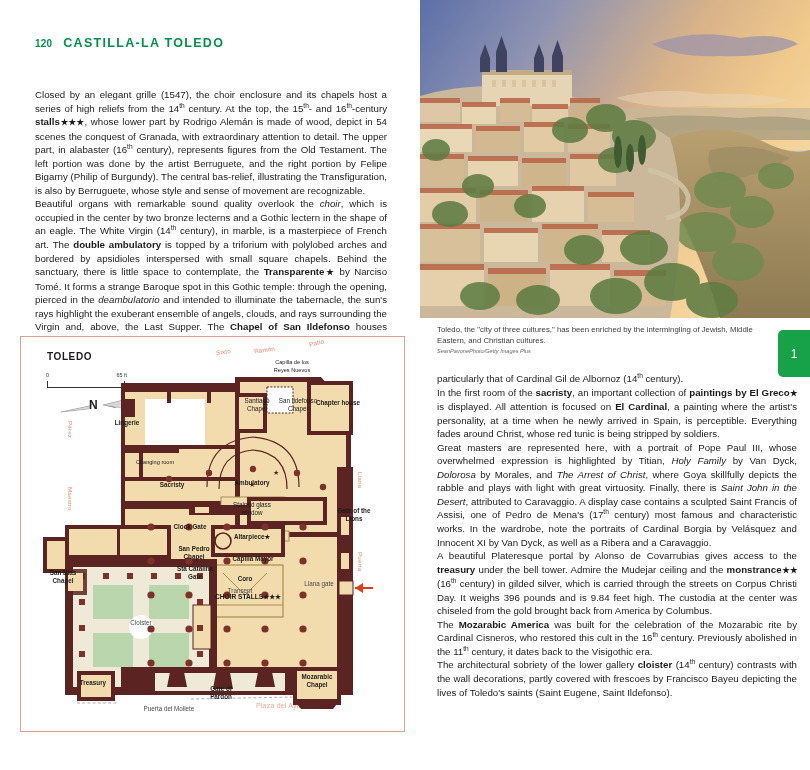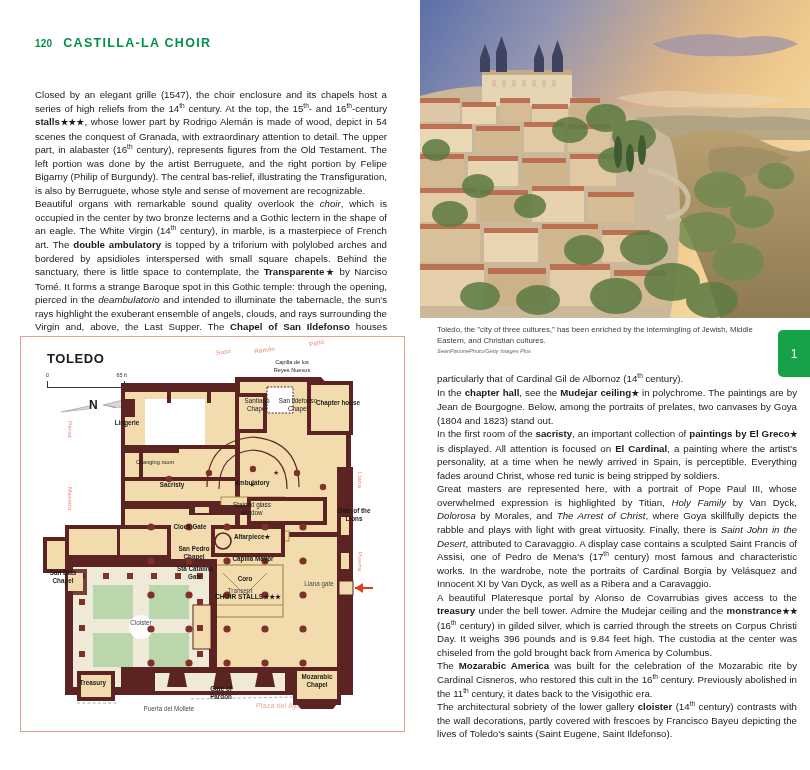--- a/index.html
+++ b/index.html
@@ -37,21 +37,21 @@
   
   .map-frame {
     position: absolute; left: 20px; top: 336px;
     width: 385px; height: 396px;
     border: 1.4px solid #e2a091;
     background: #ffffff;
     overflow: hidden;
   }
   .map-title {
     position: absolute; left: 26px; top: 14px;
-    font-size: 13px; font-weight: 700; color: #1b1b1b;
+    font-size: 10px; font-weight: 700; color: #1b1b1b;
     letter-spacing: .6px;
   }
   .scalebar { position: absolute; left: 26px; top: 36px; width: 78px; }
   .scalebar .rule { position: relative; height: 7px; border-left: 1px solid #333;
                     border-right: 1px solid #333; border-bottom: 1px solid #333; }
   .scalebar .nums { position: relative; height: 8px; }
   .scalebar .nums span { position: absolute; font-size: 5.4px; color: #333; top: -1px; }
   .scalebar .n0 { left: -1px; }
   .scalebar .n1 { right: -2px; }
 
@@ -107,21 +107,21 @@
 </style>
 </head>
 <body>
 
 <div class="page">
 
   <div class="left-col">
 
     <div class="running-head">
       <span class="folio">120</span>
-      <span class="chapter-title">CASTILLA-LA CHOIR</span>
+      <span class="chapter-title">CASTILLA-LA TOLEDO</span>
     </div>
 
     <div class="body-text">
       <p>Closed by an elegant grille (1547), the choir enclosure and its chapels host a series of high reliefs from the 14<span class="sup">th</span> century. At the top, the 15<span class="sup">th</span>- and 16<span class="sup">th</span>-century <b>stalls<span class="stars">★★★</span></b>, whose lower part by Rodrigo Alemán is made of wood, depict in 54 scenes the conquest of Granada, with extraordinary attention to detail. The upper part, in alabaster (16<span class="sup">th</span> century), represents figures from the Old Testament. The left portion was done by the artist Berruguete, and the right portion by Felipe Bigarny (Philip of Burgundy). The central bas-relief, illustrating the Transfiguration, is also by Berruguete, whose style and sense of movement are recognizable.</p>
       <p>Beautiful organs with remarkable sound quality overlook the <i>choir</i>, which is occupied in the center by two bronze lecterns and a Gothic lectern in the shape of an eagle. The White Virgin (14<span class="sup">th</span> century), in marble, is a masterpiece of French art. The <b>double ambulatory</b> is topped by a triforium with polylobed arches and bordered by apsidioles interspersed with small square chapels. Behind the sanctuary, there is little space to contemplate, the <b>Transparente<span class="stars">★</span></b> by Narciso Tomé. It forms a strange Baroque spot in this Gothic temple: through the opening, pierced in the <i>deambulatorio</i> and intended to illuminate the tabernacle, the sun's rays highlight the exuberant ensemble of angels, clouds, and rays surrounding the Virgin and, above, the Last Supper. The <b>Chapel of San Ildefonso</b> houses beautiful tombs,</p>
     </div>
 
     <div class="map-frame">
 
       <div class="map-title">TOLEDO</div>
@@ -494,21 +494,20 @@
       <path d="M228 170 Q262 178 268 196 Q270 214 246 218" stroke="#cfc3a6" stroke-width="5" fill="none" opacity=".9"></path>
     </svg>
   </div>
 
   <div class="caption">Toledo, the "city of three cultures," has been enriched by the intermingling of Jewish, Middle Eastern, and Christian cultures.</div>
   <div class="credit">SeanPavonePhoto/Getty Images Plus</div>
   <div class="green-tab">1</div>
 
   <div class="right-text">
     <p>particularly that of Cardinal Gil de Albornoz (14<span class="sup">th</span> century).</p>
-    <p>In the <b>chapter hall</b>, see the <b>Mudejar ceiling<span class="stars">★</span></b> in polychrome. The paintings are by Jean de Bourgogne. Below, among the portraits of prelates, two canvases by Goya (1804 and 1823) stand out.</p>
     <p>In the first room of the <b>sacristy</b>, an important collection of <b>paintings by El Greco<span class="stars">★</span></b> is displayed. All attention is focused on <b>El Cardinal</b>, a painting where the artist's personality, at a time when he newly arrived in Spain, is perceptible. Everything fades around Christ, whose red tunic is being stripped by soldiers.</p>
     <p>Great masters are represented here, with a portrait of Pope Paul III, whose overwhelmed expression is highlighted by Titian, <i>Holy Family</i> by Van Dyck, <i>Dolorosa</i> by Morales, and <i>The Arrest of Christ</i>, where Goya skillfully depicts the rabble and plays with light with great virtuosity. Finally, there is <i>Saint John in the Desert</i>, attributed to Caravaggio. A display case contains a sculpted Saint Francis of Assisi, one of Pedro de Mena's (17<span class="sup">th</span> century) most famous and characteristic works. In the wardrobe, note the portraits of Cardinal Borgia by Velásquez and Innocent XI by Van Dyck, as well as a Ribera and a Caravaggio.</p>
     <p>A beautiful Plateresque portal by Alonso de Covarrubias gives access to the <b>treasury</b> under the bell tower. Admire the Mudejar ceiling and the <b>monstrance<span class="stars">★★</span></b> (16<span class="sup">th</span> century) in gilded silver, which is carried through the streets on Corpus Christi Day. It weighs 396 pounds and is 9.84 feet high. The custodia at the center was chiseled from the gold brought back from America by Columbus.</p>
     <p>The <b>Mozarabic America</b> was built for the celebration of the Mozarabic rite by Cardinal Cisneros, who restored this cult in the 16<span class="sup">th</span> century. Previously abolished in the 11<span class="sup">th</span> century, it dates back to the Visigothic era.</p>
     <p>The architectural sobriety of the lower gallery <b>cloister</b> (14<span class="sup">th</span> century) contrasts with the wall decorations, partly covered with frescoes by Francisco Bayeu depicting the lives of Toledo's saints (Saint Eugene, Saint Ildefonso).</p>
   </div>
 
 </div>
 
 </body></html>

